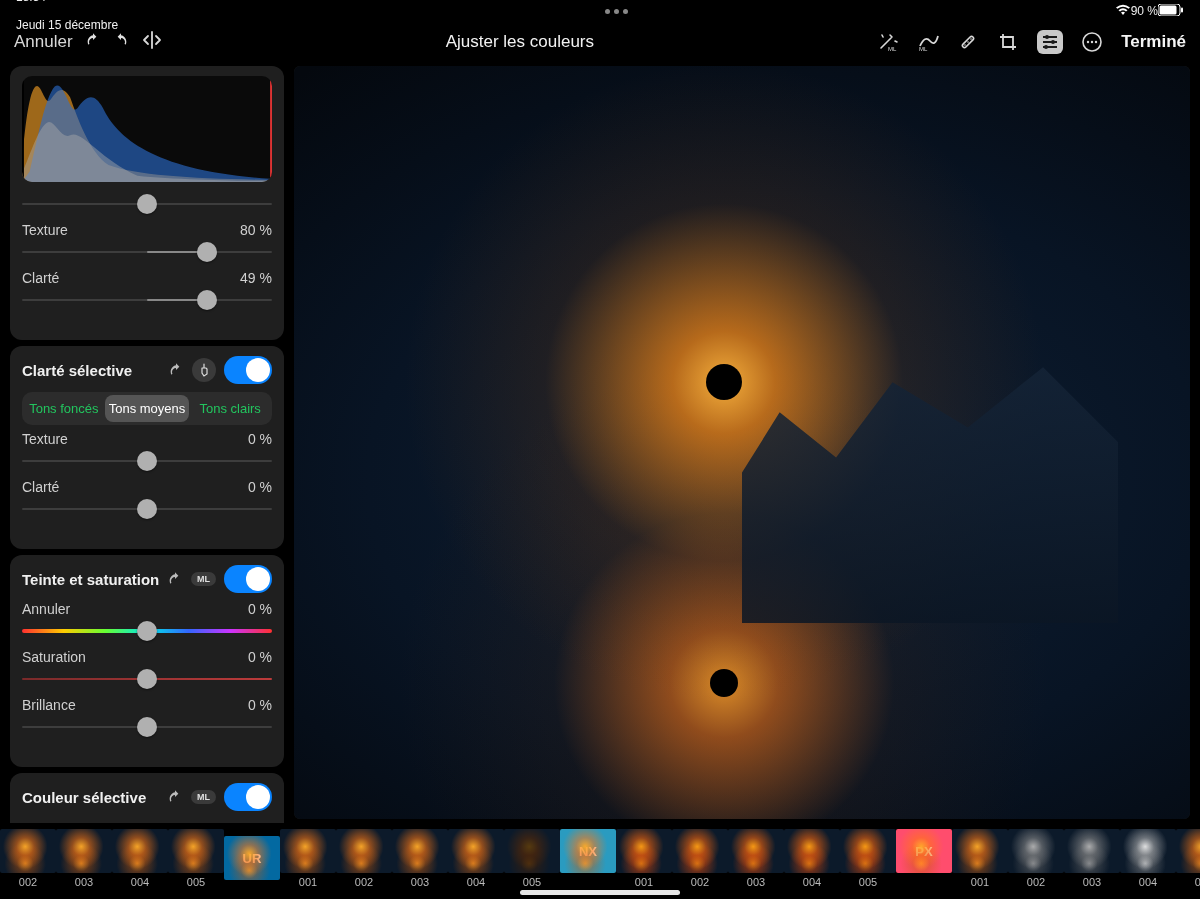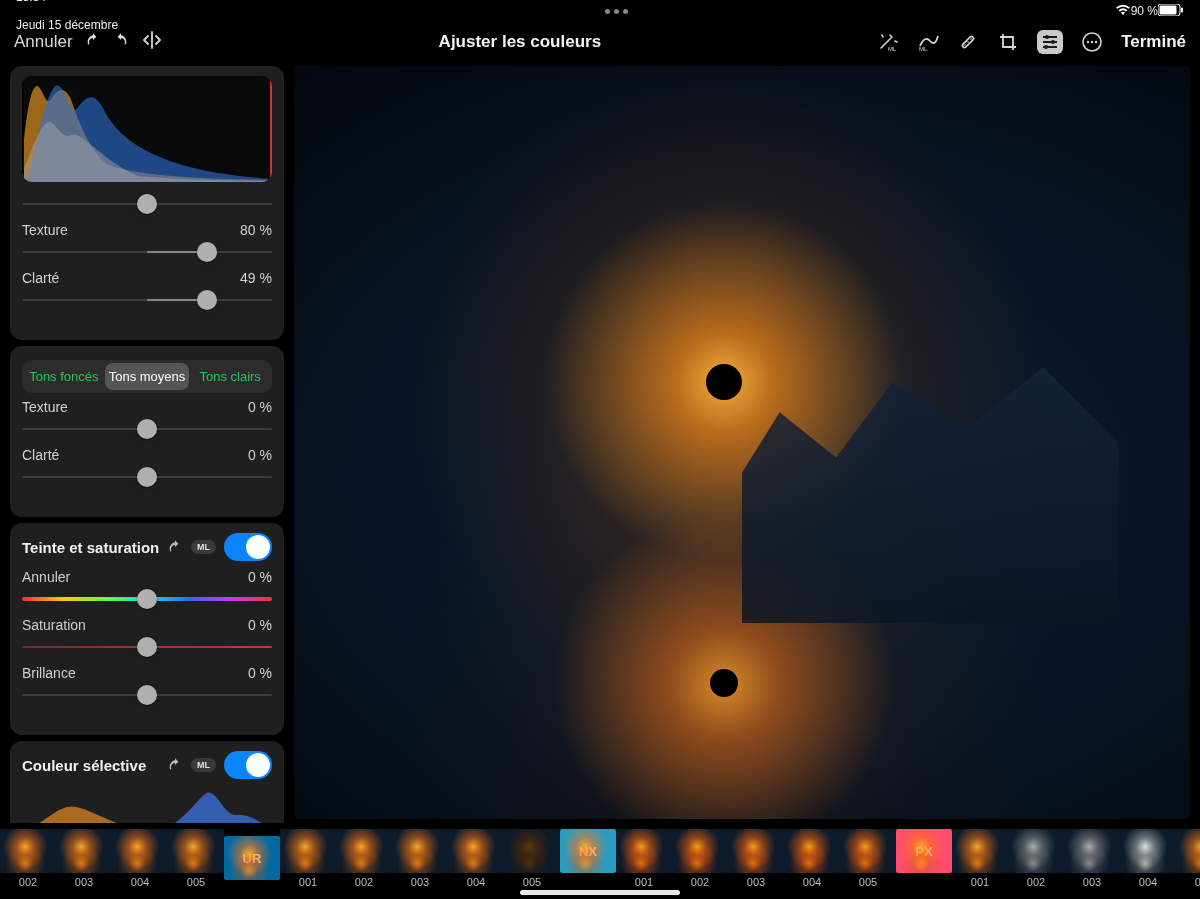--- a/index.html
+++ b/index.html
@@ -13,21 +13,21 @@
   .status-left { display: flex; gap: 14px; flex-direction: column; }
   .status-center { flex: 1; display: flex; justify-content: center; gap: 4px; }
   .dot { width: 5px; height: 5px; border-radius: 50%; background: #888; }
   .status-right { display: flex; align-items: flex-start; }
   .wifi-icon, .battery-icon { display: inline-flex; }
 
   
   .title-bar { height: 40px; display: flex; align-items: center; padding: 0 14px; }
   .tb-left { display: flex; align-items: center; gap: 12px; }
   .tb-left .cancel { font-size: 17px; color: #d8d8d8; }
-  .tb-center { flex: 1; text-align: center; font-size: 17px; font-weight: 700; color: #f2f2f2; }
+  .tb-center { flex: 1; text-align: center; font-size: 17px; font-weight: 400; color: #f2f2f2; }
   .tb-right { display: flex; align-items: center; gap: 18px; }
   .tb-right .icon-btn { width: 22px; height: 22px; display:flex; align-items:center; justify-content:center; color:#d8d8d8; }
   .tb-right .icon-btn.active { background:#c9c9c9; color:#1a1a1a; border-radius:6px; width:26px; height:24px; }
   .done { font-size: 17px; font-weight: 700; color: #f5f5f5; }
 
   
   .main { display:flex; height: calc(899px - 22px - 40px - 76px); }
   .sidebar { width: 290px; display:flex; flex-direction:column; gap:6px; padding: 4px 6px 4px 10px; overflow:hidden; }
   .canvas { flex:1; background:#1a1a1a; position:relative; margin:4px 10px 4px 4px; border-radius:6px; overflow:hidden; display:flex; align-items:center; justify-content:center; }
 
@@ -223,20 +223,36 @@
         <span>49 %</span>
       </div>
       <div class="slider-track">
         <div class="track-line"></div>
           <div class="track-fill" style="left:50%;width:24%"></div>
           <div class="knob" style="left:74%"></div>
       </div>
     </div>
 
     <div class="card">
+      <div class="panel-head">
+        <span class="title">Clarté sélective</span>
+        <div class="right">
+          <span class="undo-ico">
+            <svg viewBox="0 0 24 24" width="16" height="16">
+                <path d="M12 5V2L7 7l5 5V9c3.3 0 6 2.7 6 6 0 1-.3 2-.7 2.8l1.5 1.5C19.5 18 20 16.5 20 15c0-5.5-4.5-10-8-10z" fill="#bbb" transform="scale(-1,1) translate(-24,0)"></path>
+              </svg>
+          </span>
+          <span class="mini-btn">
+            <svg width="14" height="14" viewBox="0 0 14 14">
+                <path d="M7 1v4 M5 5v5l2 3 3-2V6l-1-1H5" fill="none" stroke="#ddd" stroke-width="1.2" stroke-linecap="round"></path>
+              </svg>
+          </span>
+          <span class="toggle"></span>
+        </div>
+      </div>
       <div class="segmented">
         <div class="seg">Tons foncés</div>
         <div class="seg selected">Tons moyens</div>
         <div class="seg">Tons clairs</div>
       </div>
 
       <div class="slider-row">
         <span>Texture</span>
         <span>0 %</span>
       </div>

